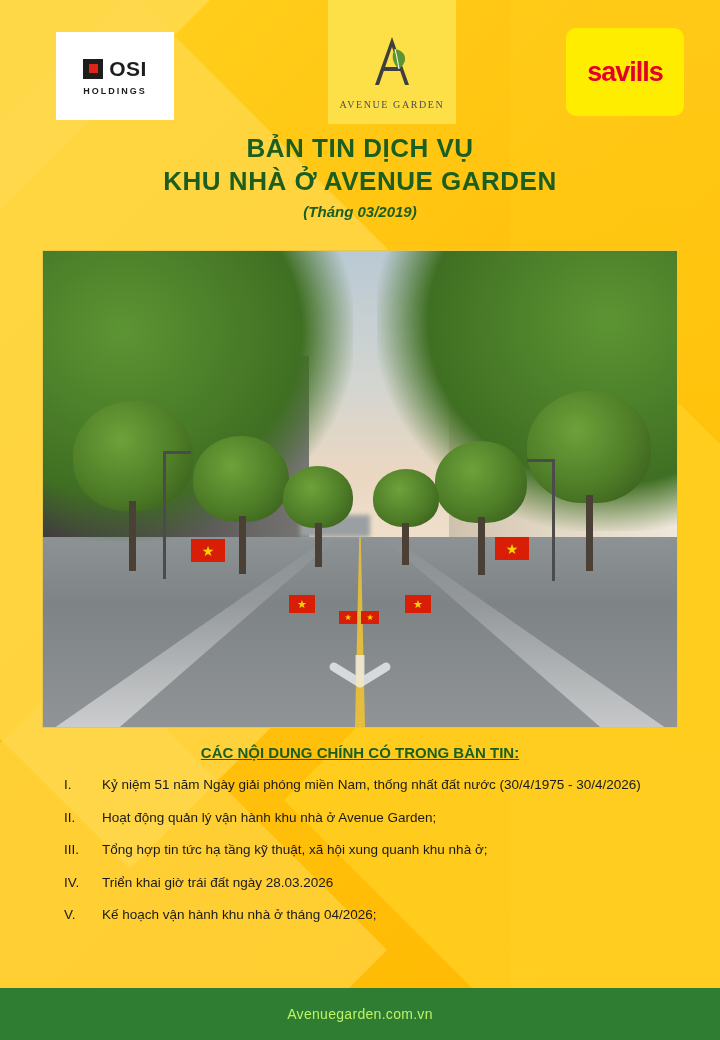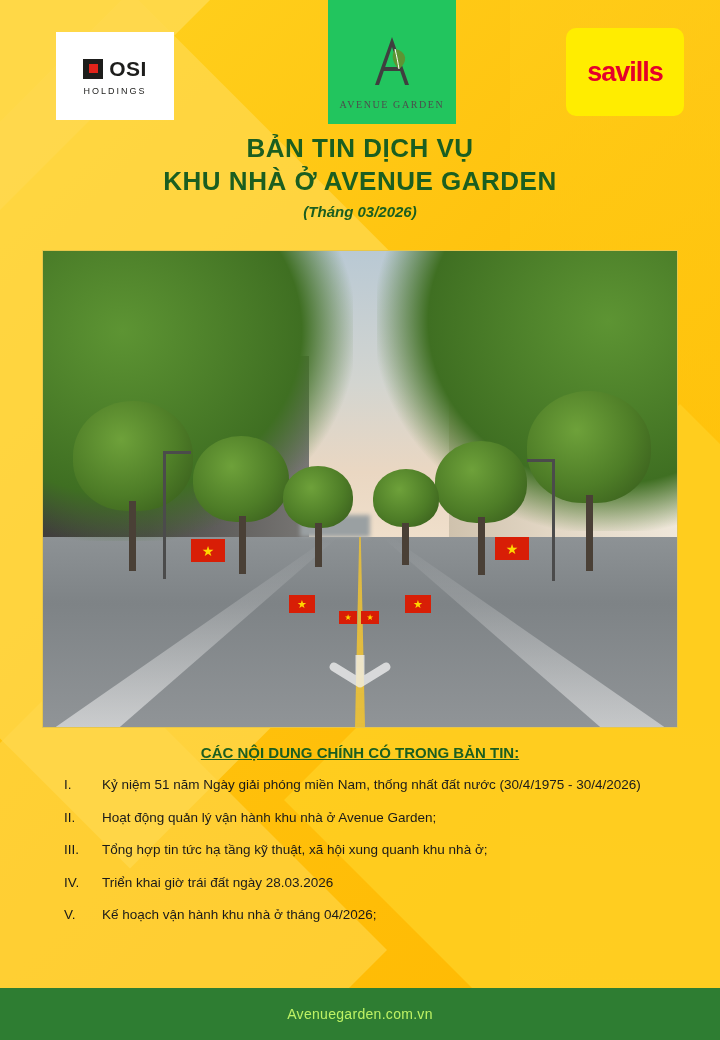--- a/index.html
+++ b/index.html
@@ -79,27 +79,27 @@
     background: #1d1d1b;
     display: flex; align-items: center; justify-content: center;
   }
   .osi-square i {
     width: 9px; height: 9px; background: #e2231a; display: block;
   }
   .osi-word {
     font-size: 21px; font-weight: bold; letter-spacing: .5px; color: #1d1d1b;
   }
   .osi-sub {
-    font-size: 9px; font-weight: normal; letter-spacing: 2px; color: #1d1d1b;
+    font-size: 9px; font-weight: bold; letter-spacing: 2px; color: #1d1d1b;
   }
 
   .logo-avenue {
     position: absolute; left: 312px; top: 0;
     width: 128px; height: 124px;
-    background: #22c55e;
+    background: #fde047;
     display: flex; flex-direction: column;
     align-items: center; justify-content: flex-end;
     padding-bottom: 14px;
   }
   .avenue-mark {
     position: relative; width: 62px; height: 62px; margin-bottom: 6px;
   }
   .avenue-label {
     font-size: 10px; letter-spacing: 1.6px; color: #4d4d4d;
     font-family: "Liberation Serif", serif;
@@ -281,21 +281,21 @@
     </div>
 
     <div class="logo-savills">
       <span class="savills-word">savills</span>
     </div>
   </div>
 
   <div class="title-block">
     <div class="title-line-1">BẢN TIN DỊCH VỤ</div>
     <div class="title-line-2">KHU NHÀ Ở AVENUE GARDEN</div>
-    <div class="title-sub">(Tháng 03/2026)</div>
+    <div class="title-sub">(Tháng 03/2019)</div>
   </div>
 
   <div class="hero">
     <div class="sky"></div>
 
     <div class="bldg-left"></div>
     <div class="bldg-right"></div>
 
     <div class="road"></div>
     <div class="road-far"></div>

